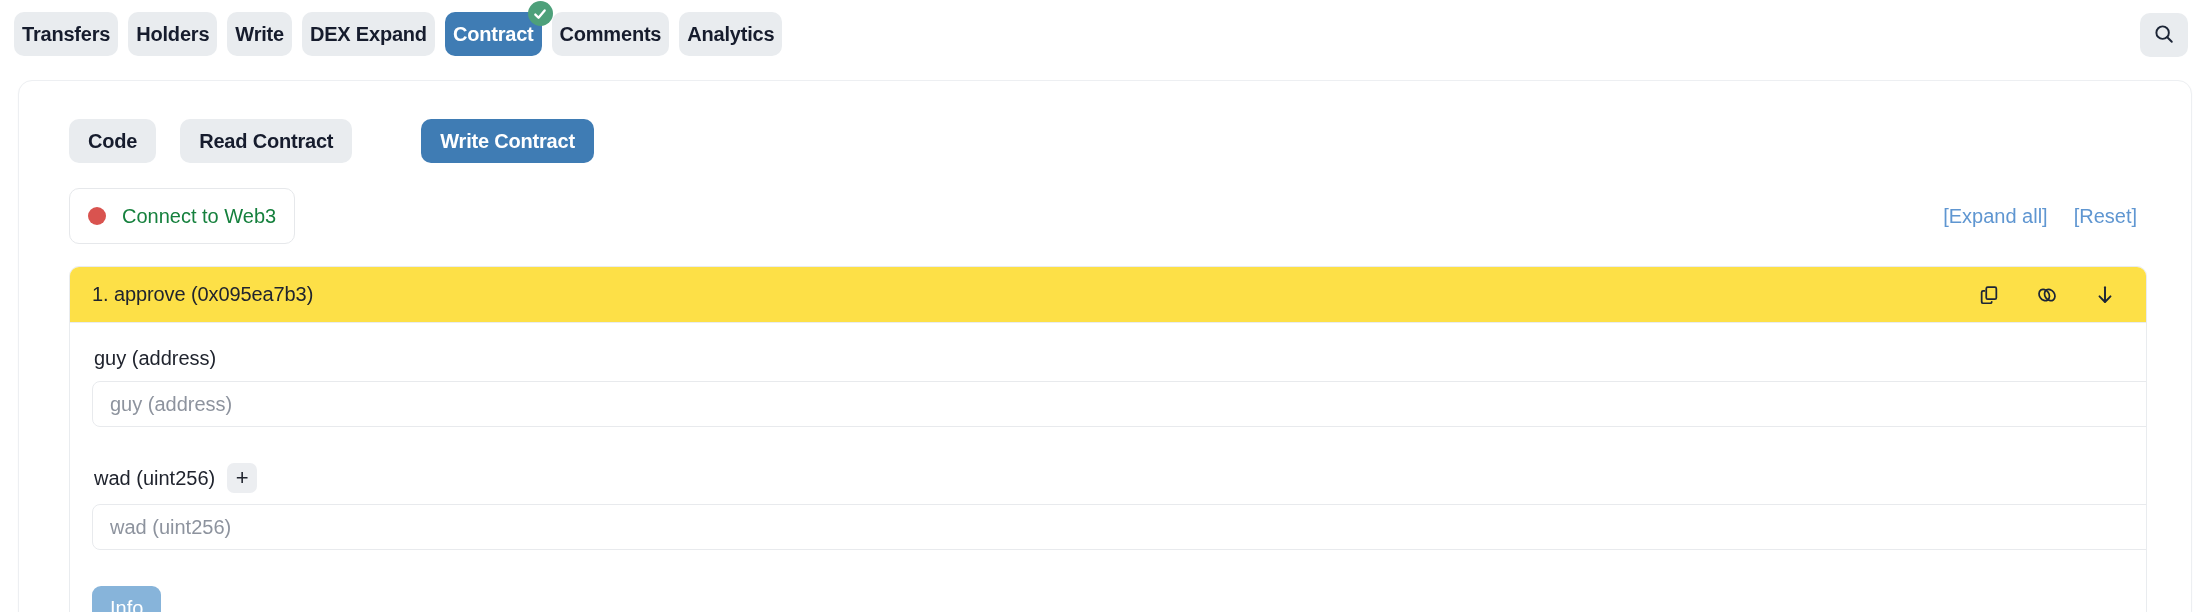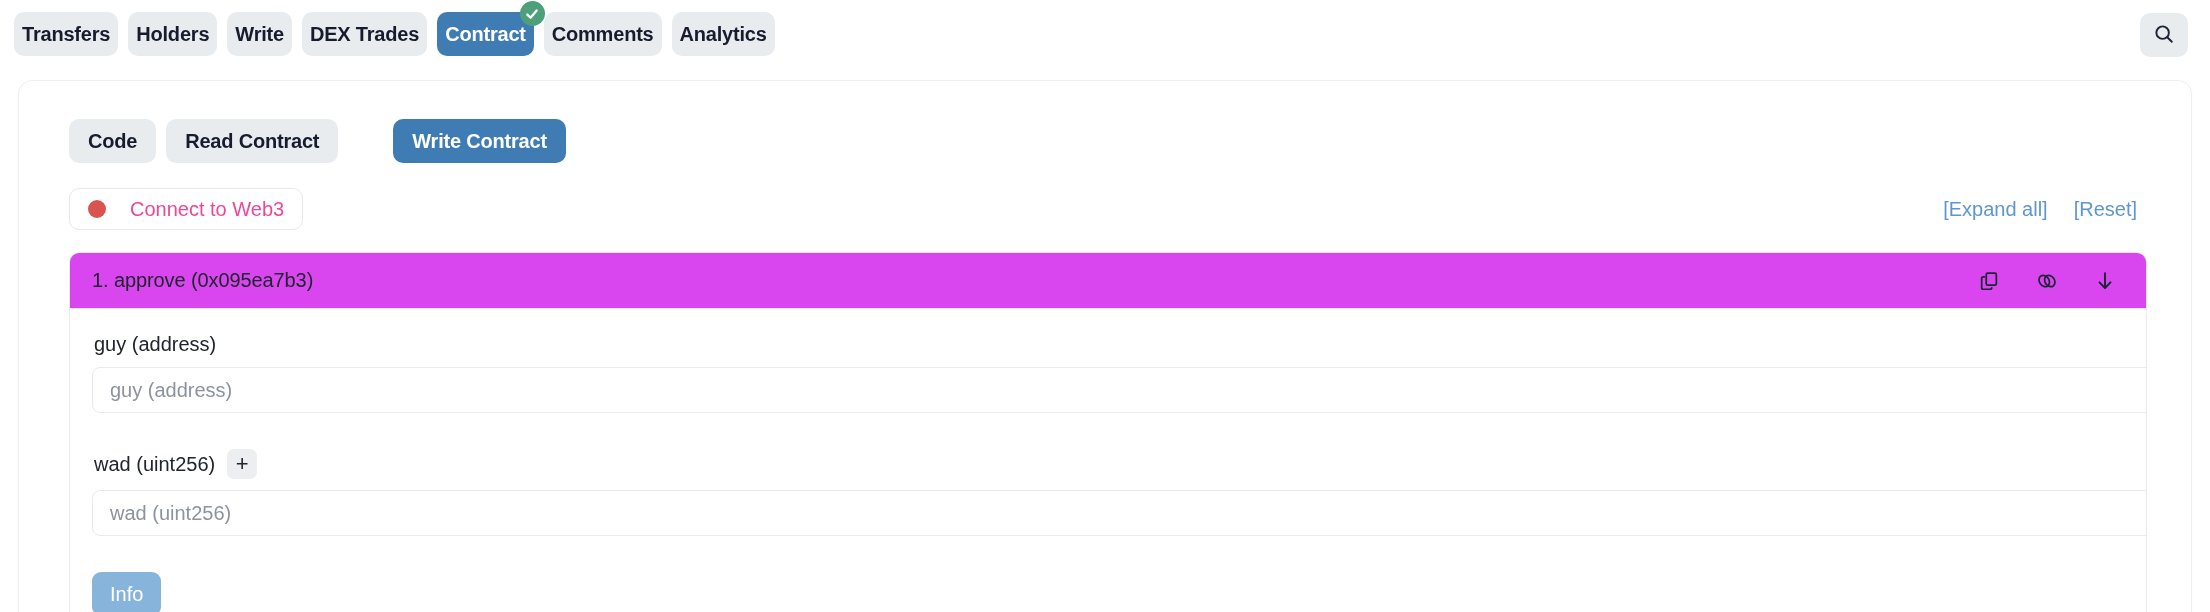--- a/index.html
+++ b/index.html
@@ -87,21 +87,21 @@
     background: #ffffff;
     border: 1px solid #edeff2;
     border-radius: 14px;
     box-shadow: 0 1px 2px rgba(22,28,45,0.035);
     padding: 30px 32px 0 32px;
   }
 
   .subtabs {
     display: flex;
     align-items: center;
-    gap: 10px;
+    gap: 24px;
     margin: 8px 0 0 18px;
   }
   .subtab {
     display: inline-flex;
     align-items: center;
     justify-content: center;
     height: 44px;
     padding: 0 19px;
     border-radius: 10px;
     background: #e9ecef;
@@ -122,27 +122,27 @@
   
   .web3row {
     display: flex;
     align-items: center;
     justify-content: space-between;
     margin: 25px 12px 0 18px;
   }
   .connect-btn {
     display: inline-flex;
     align-items: center;
-    gap: 24px;
-    height: 42px;
+    gap: 16px;
+    height: 56px;
     padding: 0 18px;
     border-radius: 10px;
     background: #ffffff;
     border: 1px solid #e6e8eb;
-    color: #ec4899;
+    color: #15803d;
     font-size: 20px;
     cursor: pointer;
   }
   .dot-red {
     width: 18px; height: 18px;
     border-radius: 50%;
     background: #d9534f;
     flex: none;
   }
   .links {
@@ -166,21 +166,21 @@
     border-radius: 10px;
     background: #ffffff;
     overflow: hidden;
   }
   .fn-header {
     display: flex;
     align-items: center;
     justify-content: space-between;
     height: 56px;
     padding: 0 22px 0 22px;
-    background: #d946ef;
+    background: #fde047;
     border-bottom: 1px solid #e9ecef;
     cursor: pointer;
   }
   .fn-title {
     font-size: 20px;
     color: #20242e;
     letter-spacing: -0.1px;
   }
   .fn-icons {
     display: flex;
@@ -264,21 +264,21 @@
 
     <button class="tab">
       <span>Holders</span>
     </button>
 
     <button class="tab">
       <span>Write</span>
     </button>
 
     <button class="tab">
-      <span>DEX Trades</span>
+      <span>DEX Expand</span>
     </button>
 
     <button class="tab active">
       <span>Contract</span>
       <span class="tab-badge">
         <svg width="14" height="14" viewBox="0 0 24 24" fill="none" stroke="#ffffff" stroke-width="4" stroke-linecap="round" stroke-linejoin="round">
           <polyline points="4,13 9.5,18.5 20,6"></polyline>
         </svg>
       </span>
     </button>

